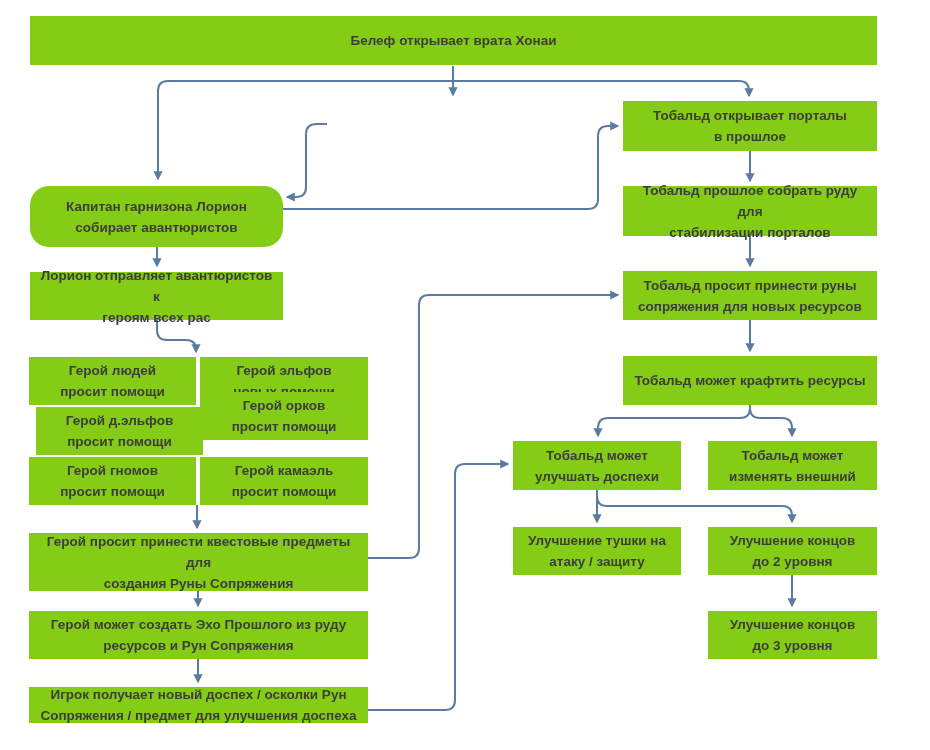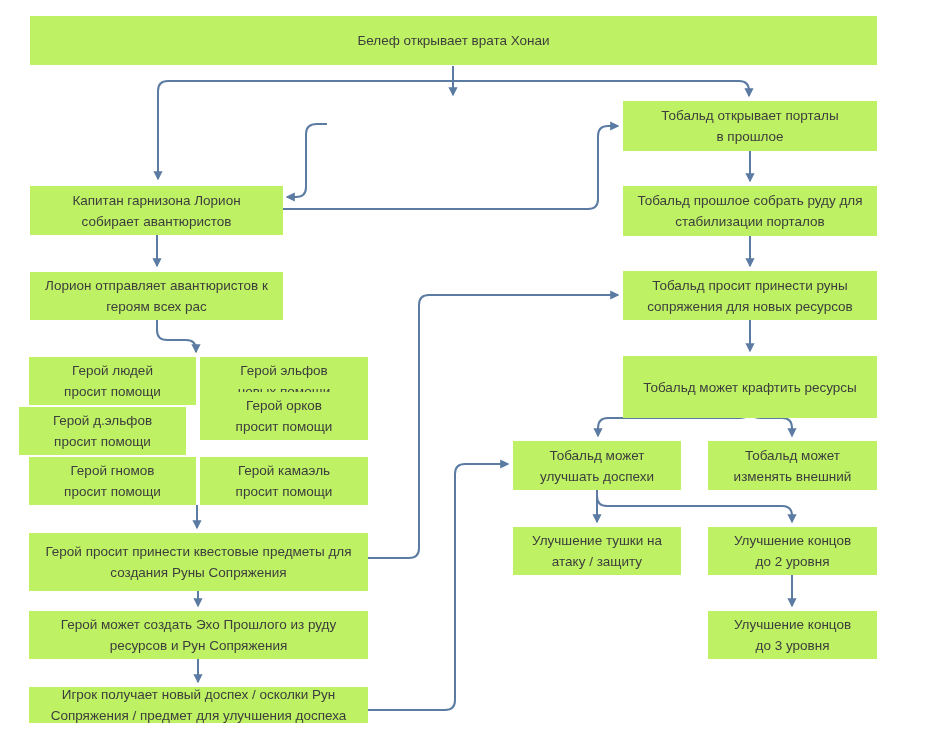--- a/index.html
+++ b/index.html
@@ -6,29 +6,29 @@
   #diagram {
     position: relative;
     width: 930px;
     height: 750px;
     background: #ffffff;
     font-family: "Liberation Sans", sans-serif;
     overflow: hidden;
   }
   .node {
     position: absolute;
-    background: #bef264;
+    background: #84cc16;
     color: #3d3d3d;
     display: flex;
     align-items: center;
     justify-content: center;
     text-align: center;
     font-size: 13.5px;
     line-height: 21px;
-    font-weight: 400;
+    font-weight: 700;
     white-space: pre-line;
     box-sizing: border-box;
     padding: 11px 6px;
   }
   svg.edges {
     position: absolute;
     left: 0;
     top: 0;
     pointer-events: none;
   }
@@ -70,46 +70,46 @@
     <path class="edge" marker-end="url(#ah)" d="M 597,490 L 597,496 Q 597,506 607,506 L 782,506 Q 792,506 792,516 L 792,522"></path>
     <path class="edge" marker-end="url(#ah)" d="M 792,575 L 792,606"></path>
   </svg>
 
   <div class="node" style="left:30px; top:16px; width:847px; height:49px;">Белеф открывает врата Хонаи</div>
 
 
   <div class="node" style="left:623px; top:101px; width:254px; height:50px;">Тобальд открывает порталы
 в прошлое</div>
 
-  <div class="node" style="left:30px; top:186px; width:253px; height:49px;">Капитан гарнизона Лорион
+  <div class="node" style="left:30px; top:186px; width:253px; height:61px;border-radius:19px;">Капитан гарнизона Лорион
 собирает авантюристов</div>
 
   <div class="node" style="left:623px; top:186px; width:254px; height:50px;">Тобальд прошлое собрать руду для
 стабилизации порталов</div>
 
   <div class="node" style="left:30px; top:272px; width:253px; height:48px;">Лорион отправляет авантюристов к
 героям всех рас</div>
 
   <div class="node" style="left:623px; top:271px; width:254px; height:49px;">Тобальд просит принести руны
 сопряжения для новых ресурсов</div>
 
   <div class="node" style="left:29px; top:357px; width:167px; height:48px;">Герой людей
 просит помощи</div>
   <div class="node" style="left:200px; top:357px; width:168px; height:48px;">Герой эльфов
 новых помощи</div>
-  <div class="node" style="left:19px; top:407px; width:167px; height:48px;">Герой д.эльфов
+  <div class="node" style="left:36px; top:407px; width:167px; height:48px;">Герой д.эльфов
 просит помощи</div>
   <div class="node" style="left:200px; top:392px; width:168px; height:48px;">Герой орков
 просит помощи</div>
   <div class="node" style="left:29px; top:457px; width:167px; height:48px;">Герой гномов
 просит помощи</div>
   <div class="node" style="left:200px; top:457px; width:168px; height:48px;">Герой камаэль
 просит помощи</div>
 
-  <div class="node" style="left:623px; top:356px; width:254px; height:62px;">Тобальд может крафтить ресурсы</div>
+  <div class="node" style="left:623px; top:356px; width:254px; height:49px;">Тобальд может крафтить ресурсы</div>
 
   <div class="node" style="left:513px; top:441px; width:168px; height:49px;">Тобальд может
 улучшать доспехи</div>
 
   <div class="node" style="left:708px; top:441px; width:169px; height:49px;">Тобальд может
 изменять внешний</div>
 
   <div class="node" style="left:29px; top:533px; width:339px; height:58px;">Герой просит принести квестовые предметы для
 создания Руны Сопряжения</div>
 

